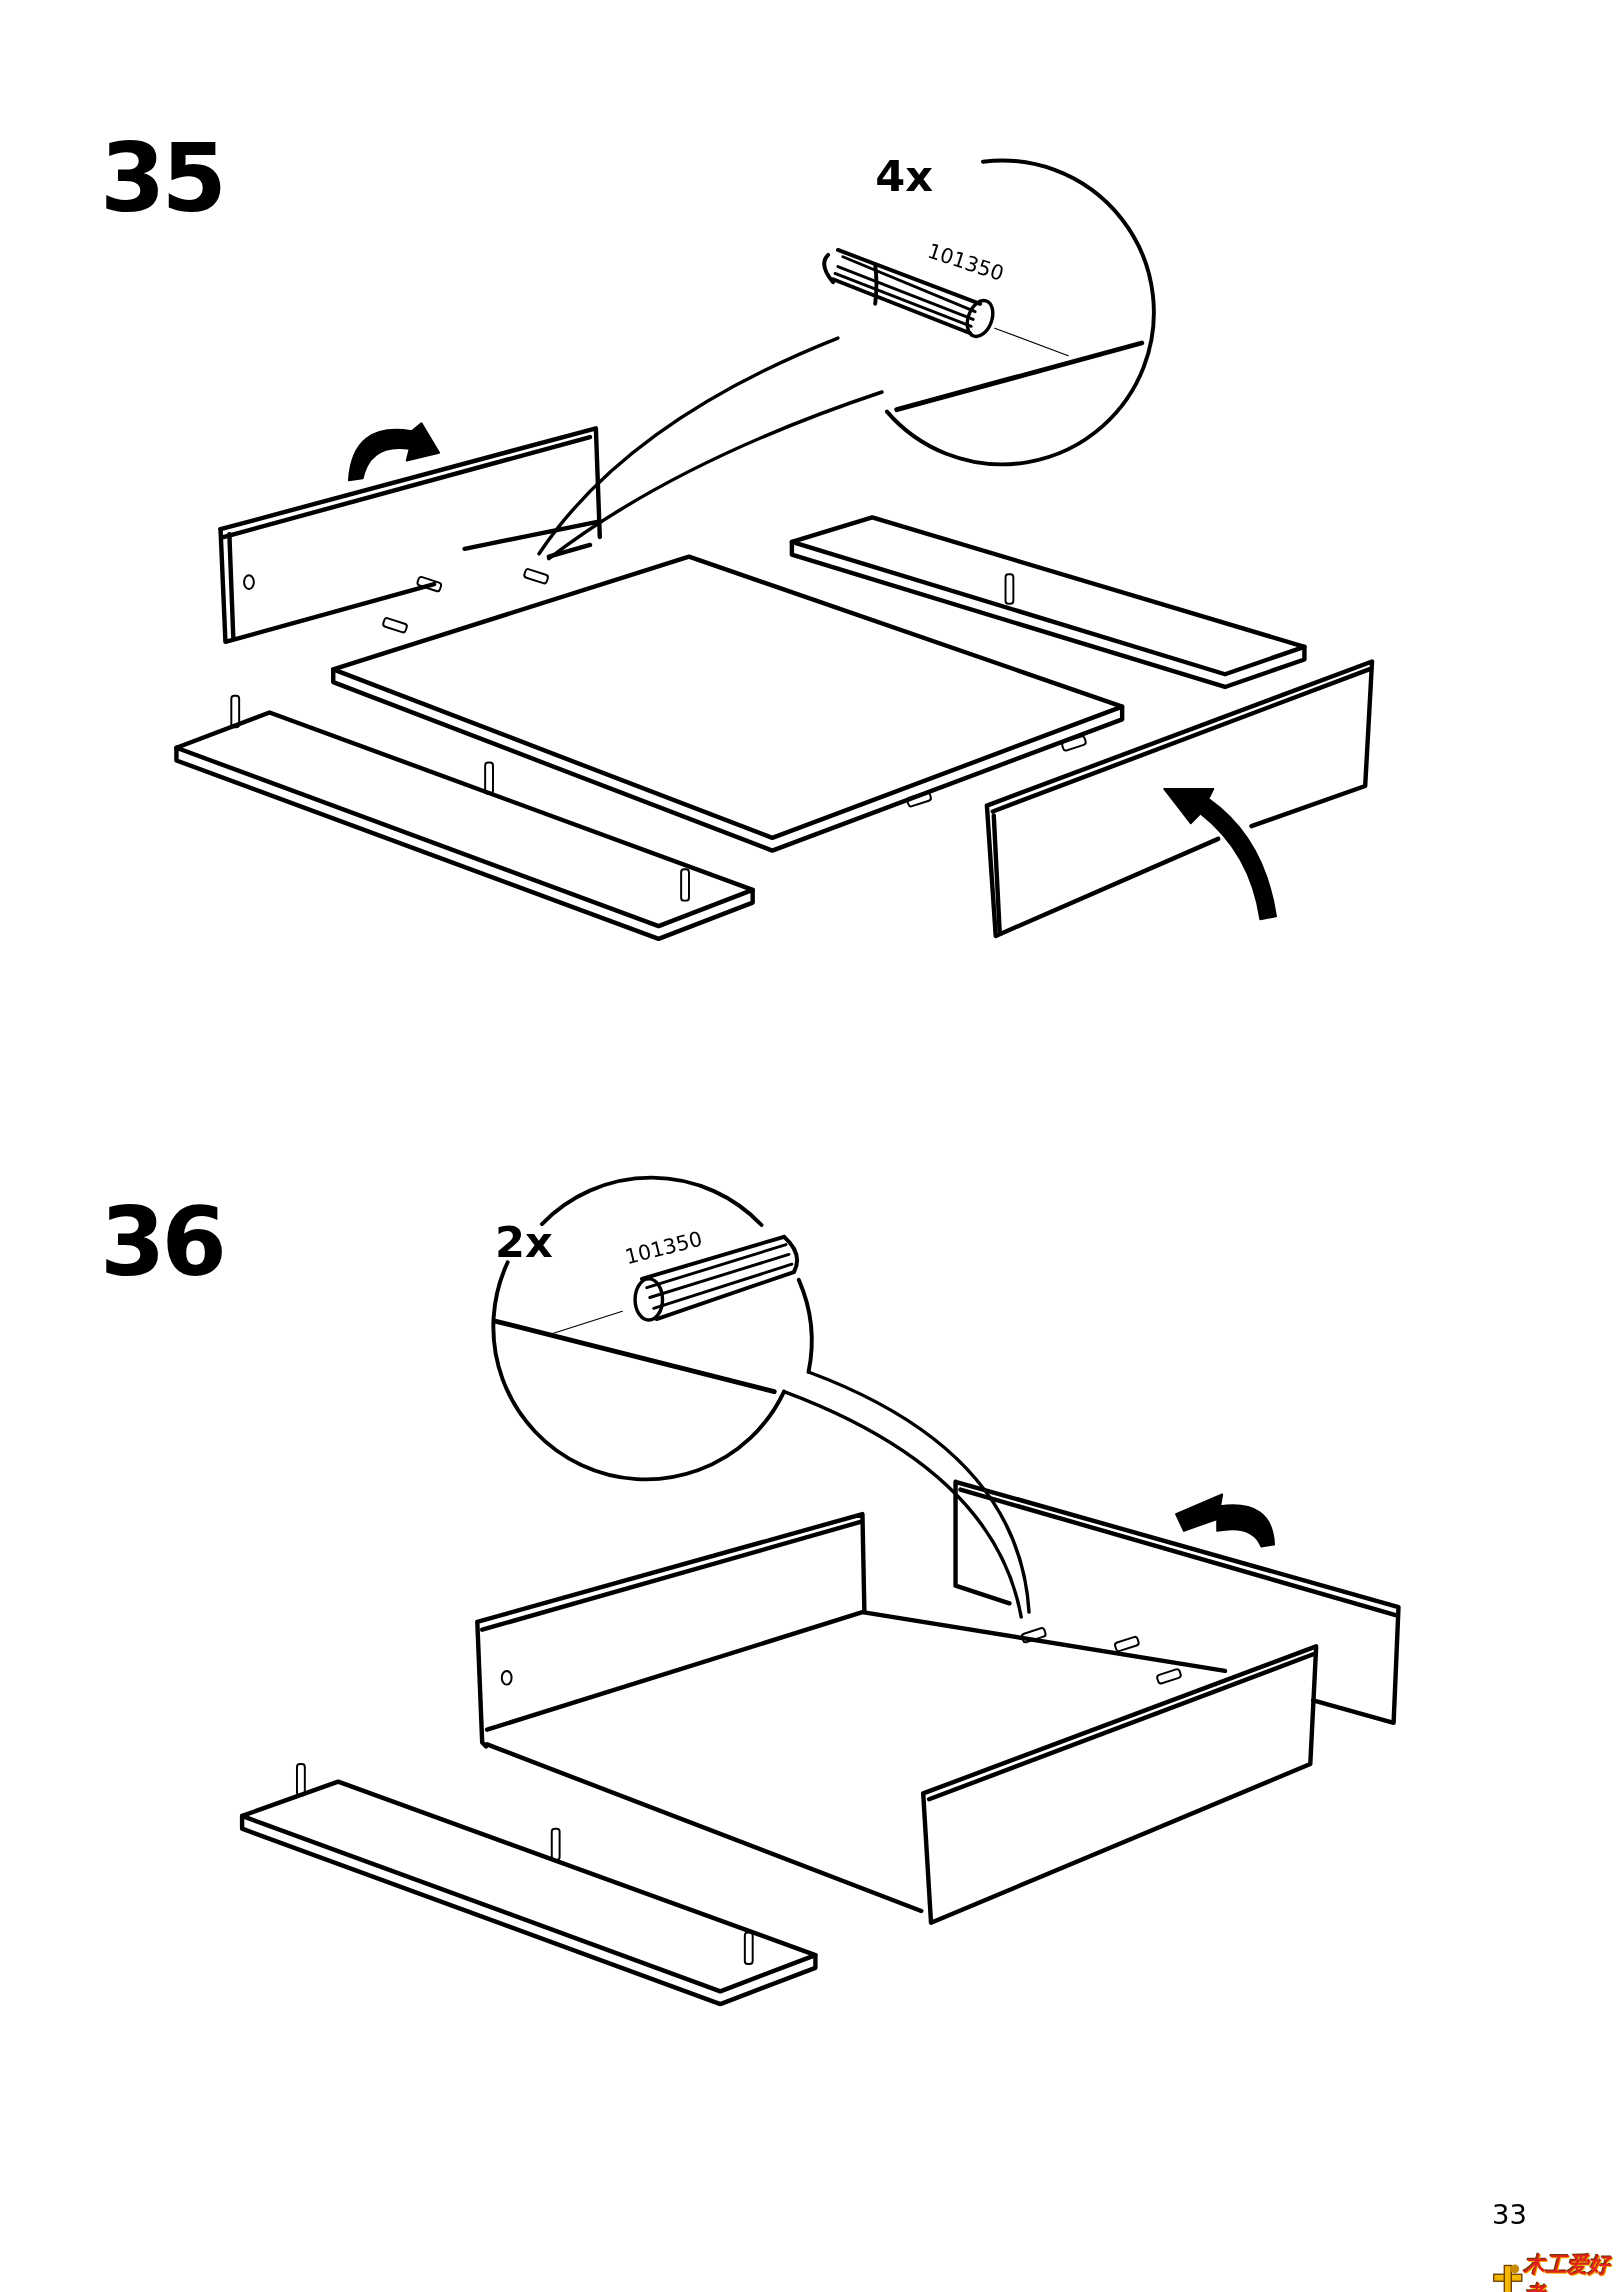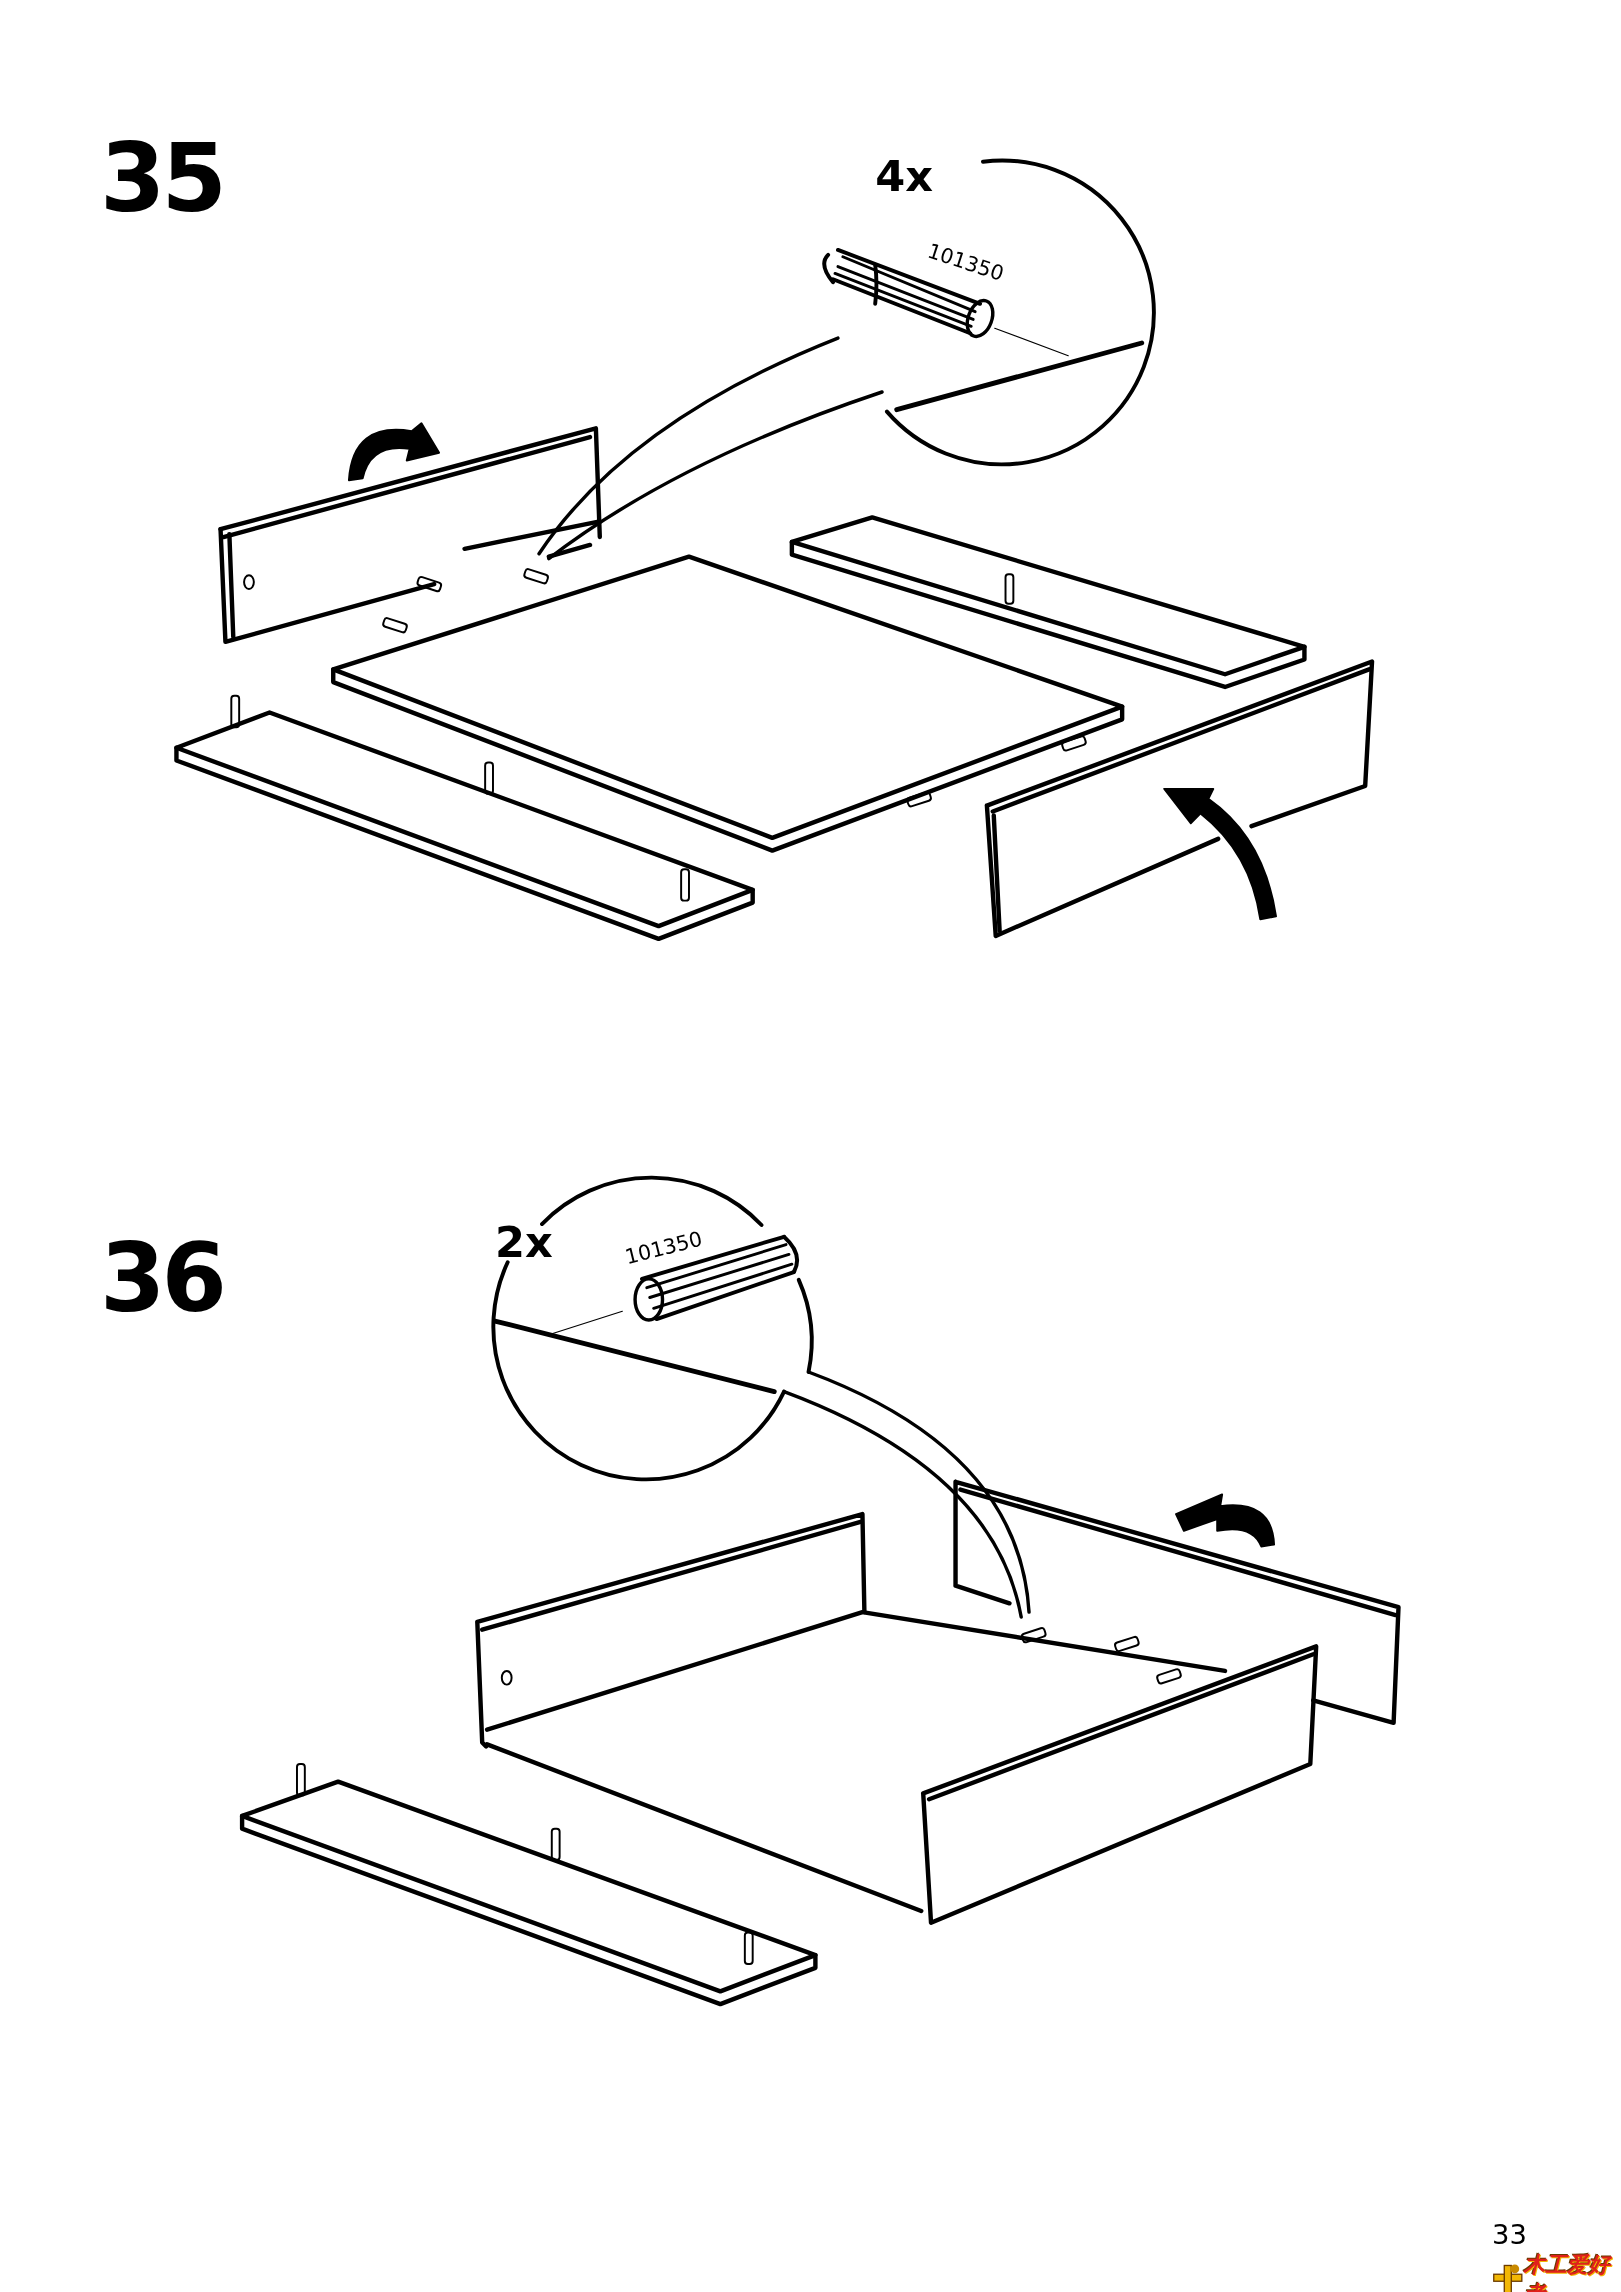--- a/index.html
+++ b/index.html
@@ -1,28 +1,28 @@
 <!DOCTYPE html>
 <html><head>
 <meta charset="utf-8">
 <style>
   html, body { margin: 0; padding: 0; background: #ffffff; }
   body { width: 1621px; height: 2293px; position: relative; overflow: hidden;
          font-family: "DejaVu Sans", sans-serif; color: #000; }
   .step-number { position: absolute; font-family: "DejaVu Sans", sans-serif;
                  font-weight: 900; font-size: 94px; letter-spacing: -3.9px; line-height: 1; margin-top: 16px; }
   #step35-num { left: 100px; top: 116px; }
-  #step36-num { left: 100px; top: 1216px; }
+  #step36-num { left: 100px; top: 1180px; }
   .illus { position: absolute; left: 0; width: 1621px; }
   #step35-illus { top: 0; height: 1078px; }
   #step36-illus { top: 1078px; height: 1078px; }
   .qty { font-family: "DejaVu Sans", sans-serif; font-weight: 700; font-size: 44px; }
   .part-code { font-family: "DejaVu Sans", sans-serif; font-size: 21px; }
   #page-number { position: absolute; left: 1492px; top: 2199px; font-size: 27.4px;
-                 font-family: "DejaVu Sans", sans-serif; margin-top: 20px; }
+                 font-family: "DejaVu Sans", sans-serif; }
   #watermark { position: absolute; left: 1492px; top: 2250px; display: flex; align-items: center; }
   #watermark .wm-logo { width: 35px; height: 39px; }
   #watermark .wm-text { font-family: "DejaVu Sans", sans-serif; font-weight: 900; font-size: 21.6px;
                         color: #e0201b; font-style: italic; text-shadow: 1px 1px 0 #f2b705, -1px -1px 0 #6b3a00; }
 </style>
 </head>
 <body>
 
 <div class="step-number" id="step35-num">35</div>
 

